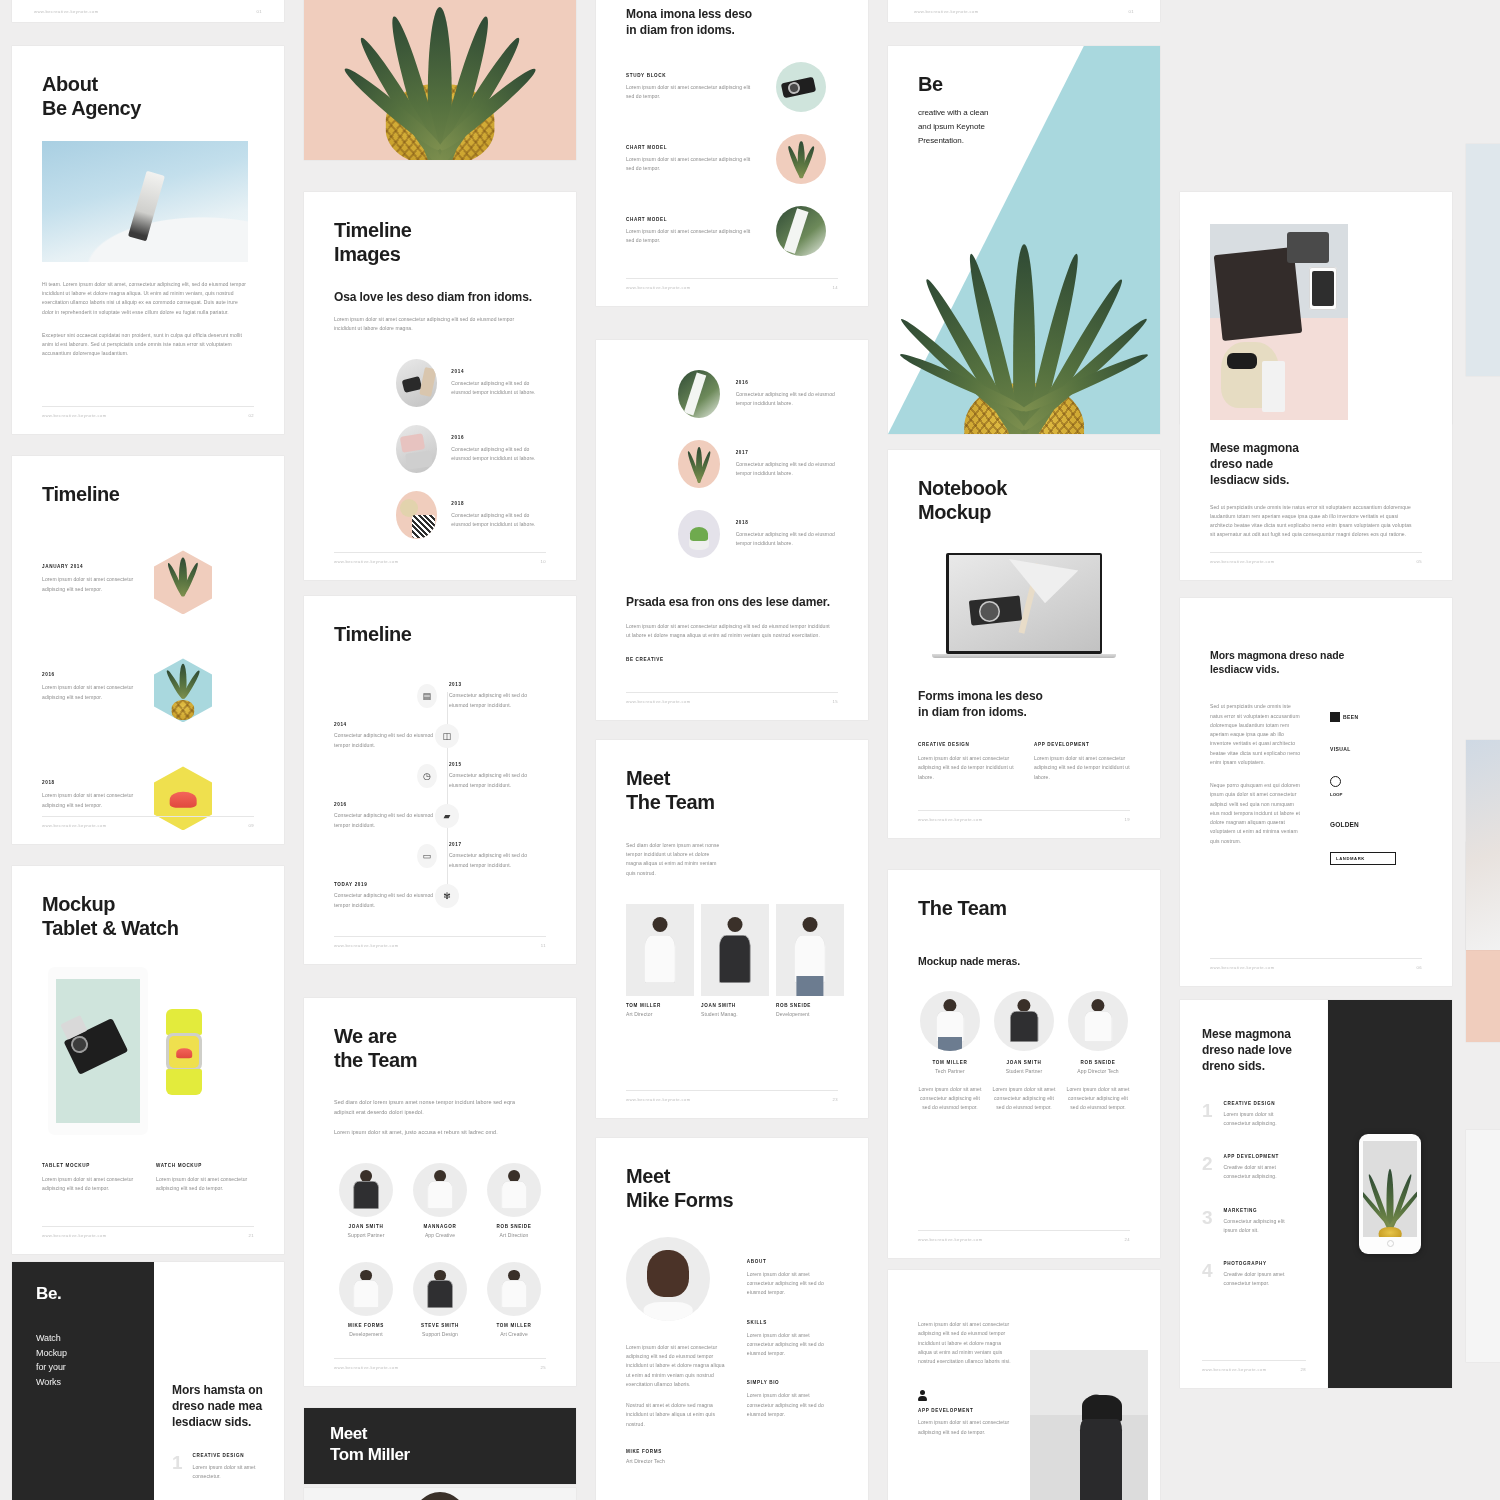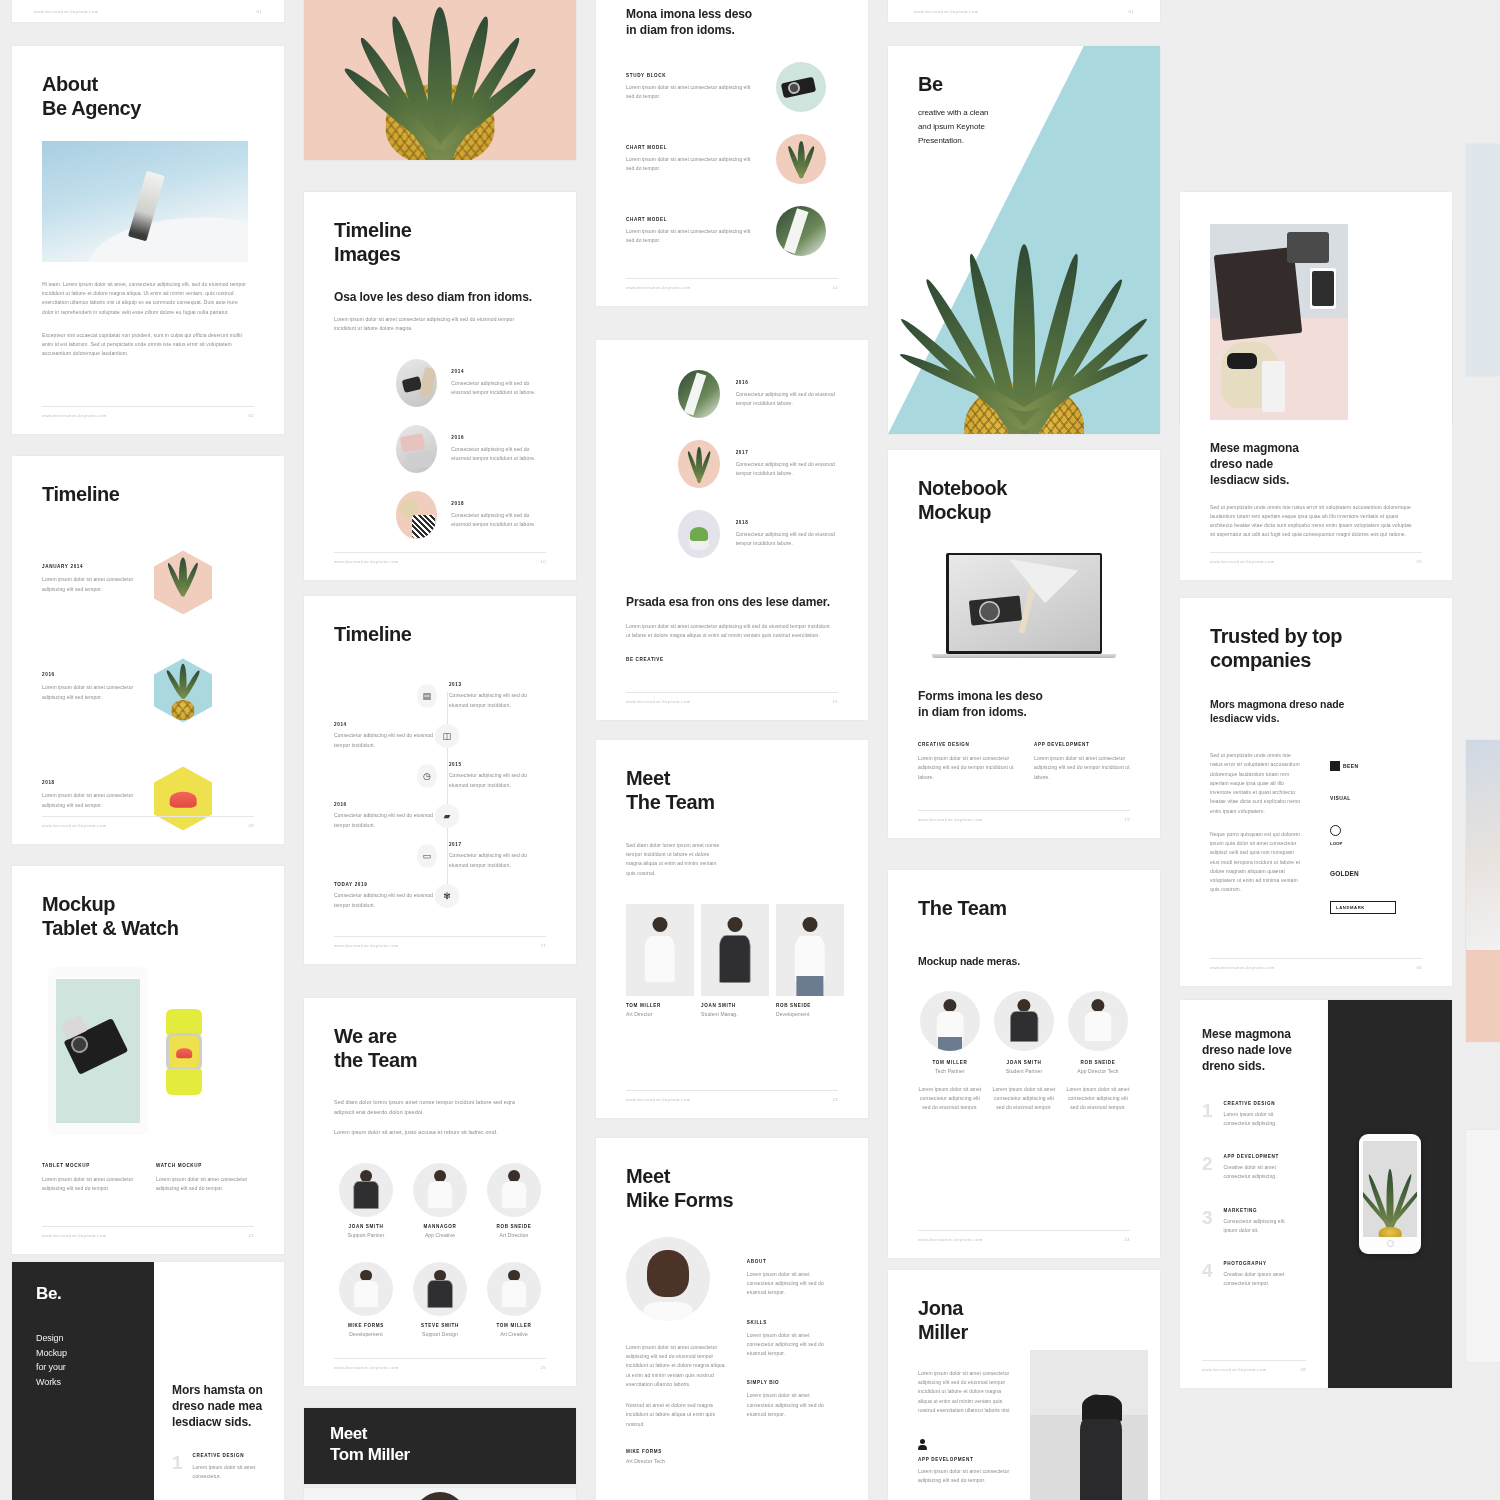--- a/index.html
+++ b/index.html
@@ -279,21 +279,21 @@
       <div class="foot">
         <span>www.becreative.keynote.com</span>
         <span>21</span>
       </div>
     </div>
   </div>
 
   <div class="slide dark" style="left:12px; top:1262px; width:142px; height:300px;">
     <div class="pad" style="padding:22px 24px;">
       <h1 class="title sm">Be.</h1>
-      <h2 class="sub" style="margin-top:26px; line-height:1.65; font-weight:400; font-size:9px;">Design
+      <h2 class="sub" style="margin-top:26px; line-height:1.65; font-weight:400; font-size:9px;">Watch
 Mockup
 for your
 Works</h2>
 
     </div>
   </div>
   <div class="slide" style="left:154px; top:1262px; width:130px; height:300px;">
     <div class="pad" style="padding:22px 18px;">
       <h2 class="sub big" style="margin-top:98px;">Mors hamsta on
 dreso nade mea
@@ -748,22 +748,20 @@
 
       <div class="foot">
         <span>www.becreative.keynote.com</span>
         <span>24</span>
       </div>
     </div>
   </div>
 
   <div class="slide" style="left:888px; top:1270px; width:272px; height:250px;">
     <div class="pad">
-      <h1 class="title">Jona
-Miller</h1>
       <p class="body" style="margin-top:24px; width:96px;">Lorem ipsum dolor sit amet consectetur adipiscing elit sed do eiusmod tempor incididunt ut labore et dolore magna aliqua ut enim ad minim veniam quis nostrud exercitation ullamco laboris nisi.</p>
       <div style="margin-top:24px; width:9px;">
         <div style="width:5px;height:5px;border-radius:50%;background:#1a1a1a;margin:0 auto;"></div>
         <div style="width:9px;height:5px;border-radius:4px 4px 1px 1px;background:#1a1a1a;margin-top:1px;"></div>
       </div>
       <div class="kicker" style="margin-top:7px;">APP DEVELOPMENT</div>
       <p class="body" style="margin-top:5px; width:96px;">Lorem ipsum dolor sit amet consectetur adipiscing elit sed do tempor.</p>
 
       <div class="ph portraitF" style="position:absolute; left:142px; top:80px; width:118px; height:172px;">
         <div style="position:absolute;left:44%;top:26%;width:34%;height:16%;background:#1d1d1d;border-radius:40% 40% 10% 10%;"></div>
@@ -798,22 +796,20 @@
         <span>www.becreative.keynote.com</span>
         <span>05</span>
       </div>
     </div>
   </div>
 
   <div class="slide ph blush" style="left:1466px; top:388px; width:40px; height:200px;"></div>
 
   <div class="slide" style="left:1180px; top:598px; width:272px; height:388px;">
     <div class="pad">
-      <h1 class="title">Trusted by top
-companies</h1>
       <h2 class="sub" style="margin-top:24px;">Mors magmona dreso nade
 lesdiacw vids.</h2>
 
       <div class="row" style="margin-top:26px; gap:26px;">
         <div style="width:94px;">
           <p class="body">Sed ut perspiciatis unde omnis iste natus error sit voluptatem accusantium doloremque laudantium totam rem aperiam eaque ipsa quae ab illo inventore veritatis et quasi architecto beatae vitae dicta sunt explicabo nemo enim ipsam voluptatem.</p>
           <p class="body" style="margin-top:14px;">Neque porro quisquam est qui dolorem ipsum quia dolor sit amet consectetur adipisci velit sed quia non numquam eius modi tempora incidunt ut labore et dolore magnam aliquam quaerat voluptatem ut enim ad minima veniam quis nostrum.</p>
         </div>
         <div class="col" style="width:66px; gap:24px; padding-top:10px;">
           <div class="logomark" style="font-size:5px;font-weight:700;letter-spacing:.4px;">

